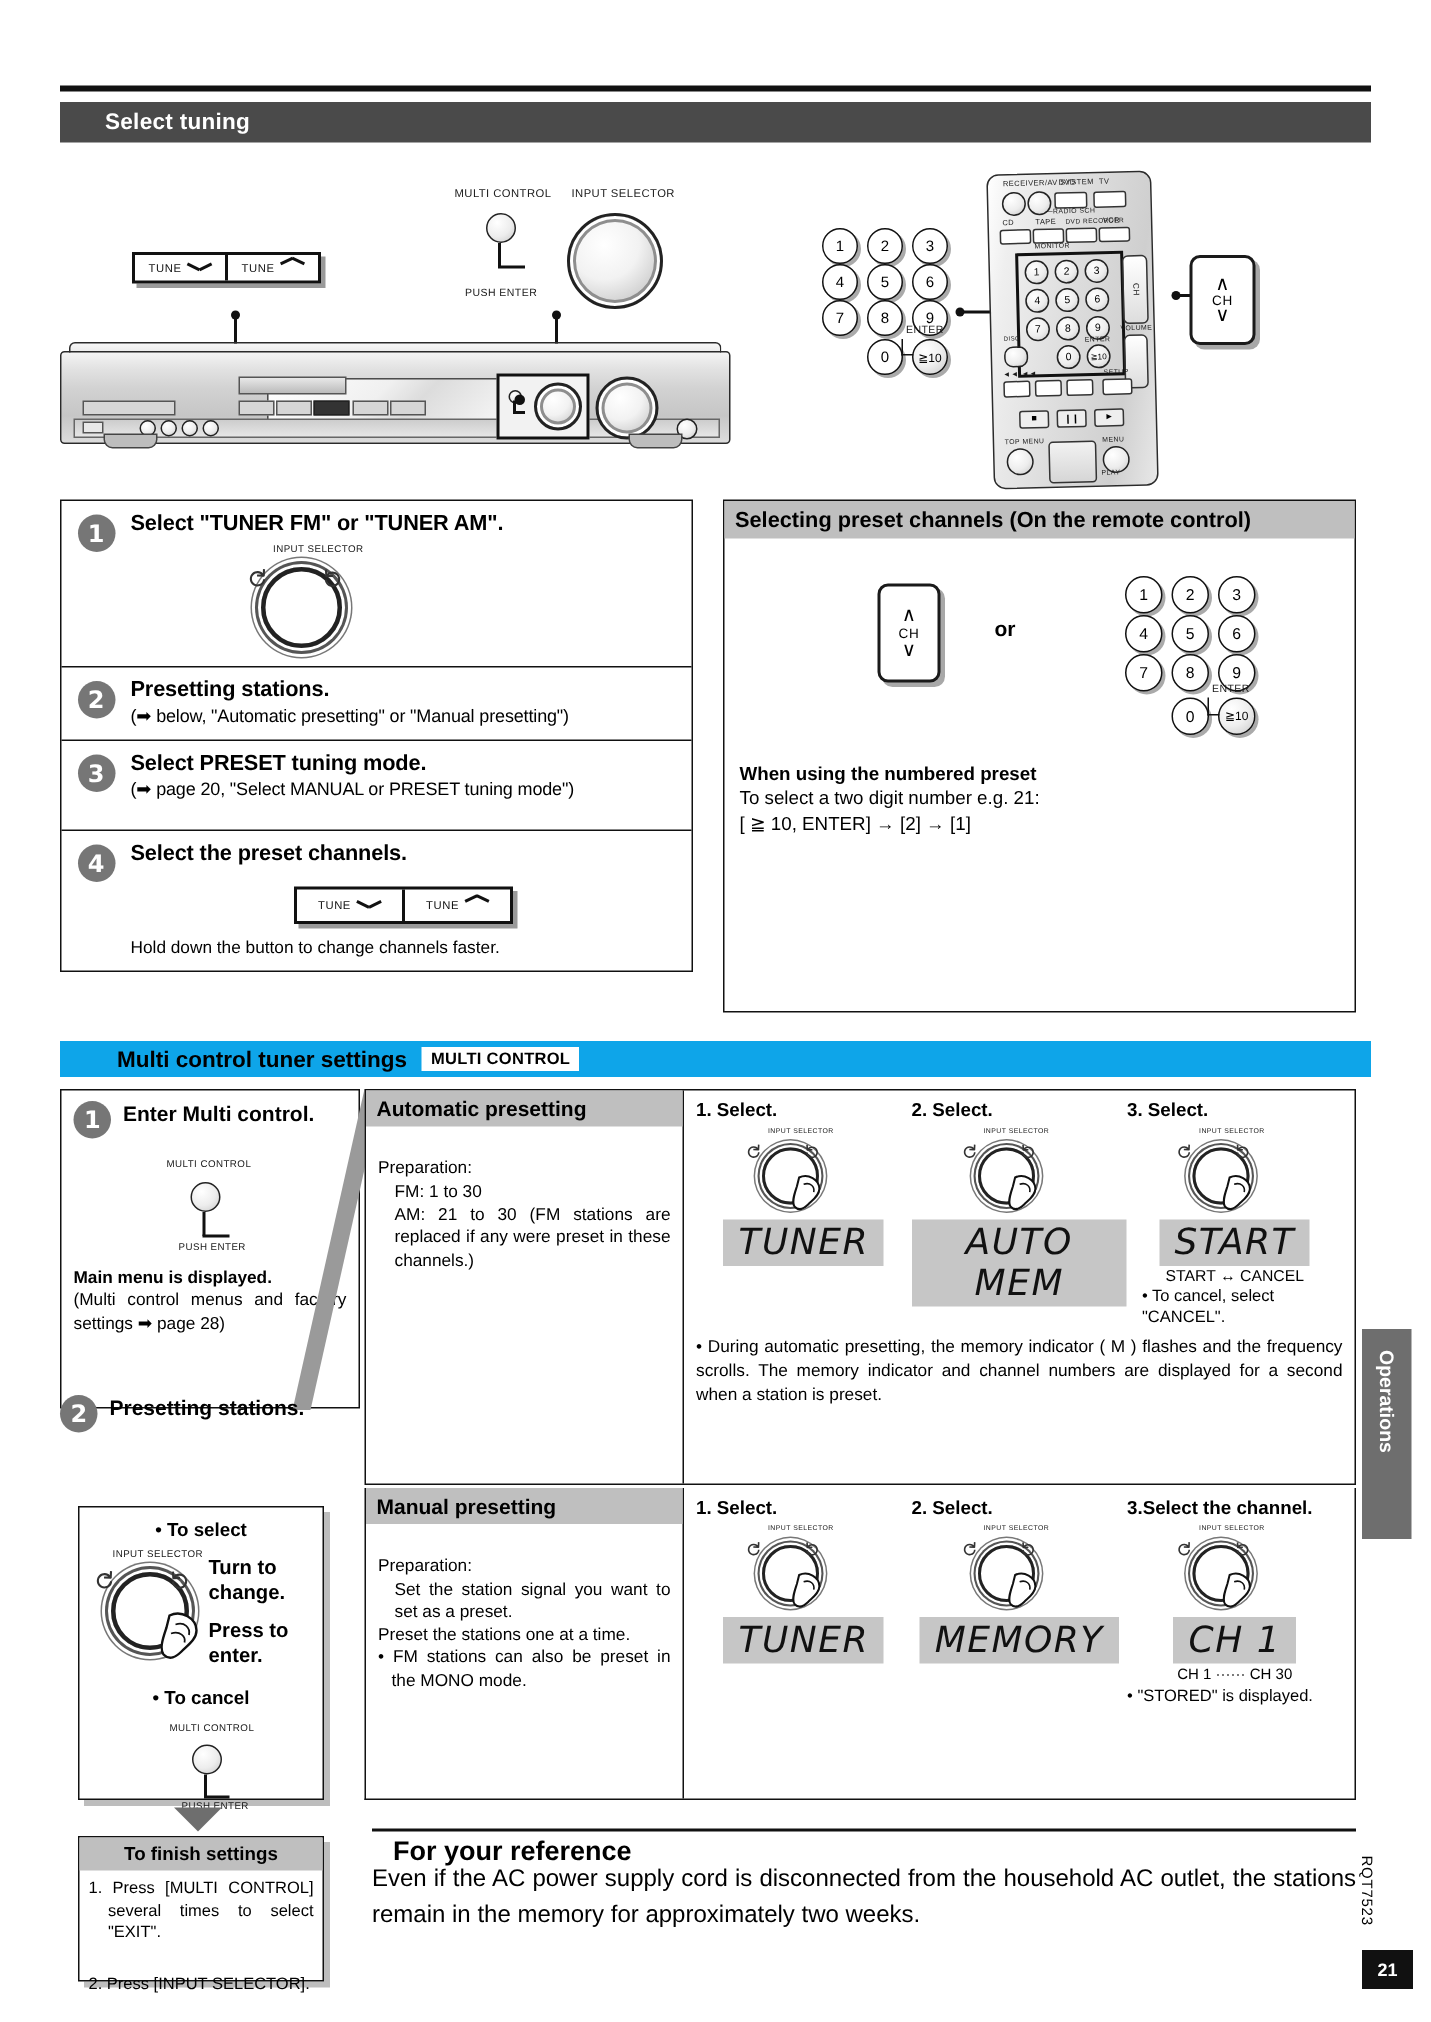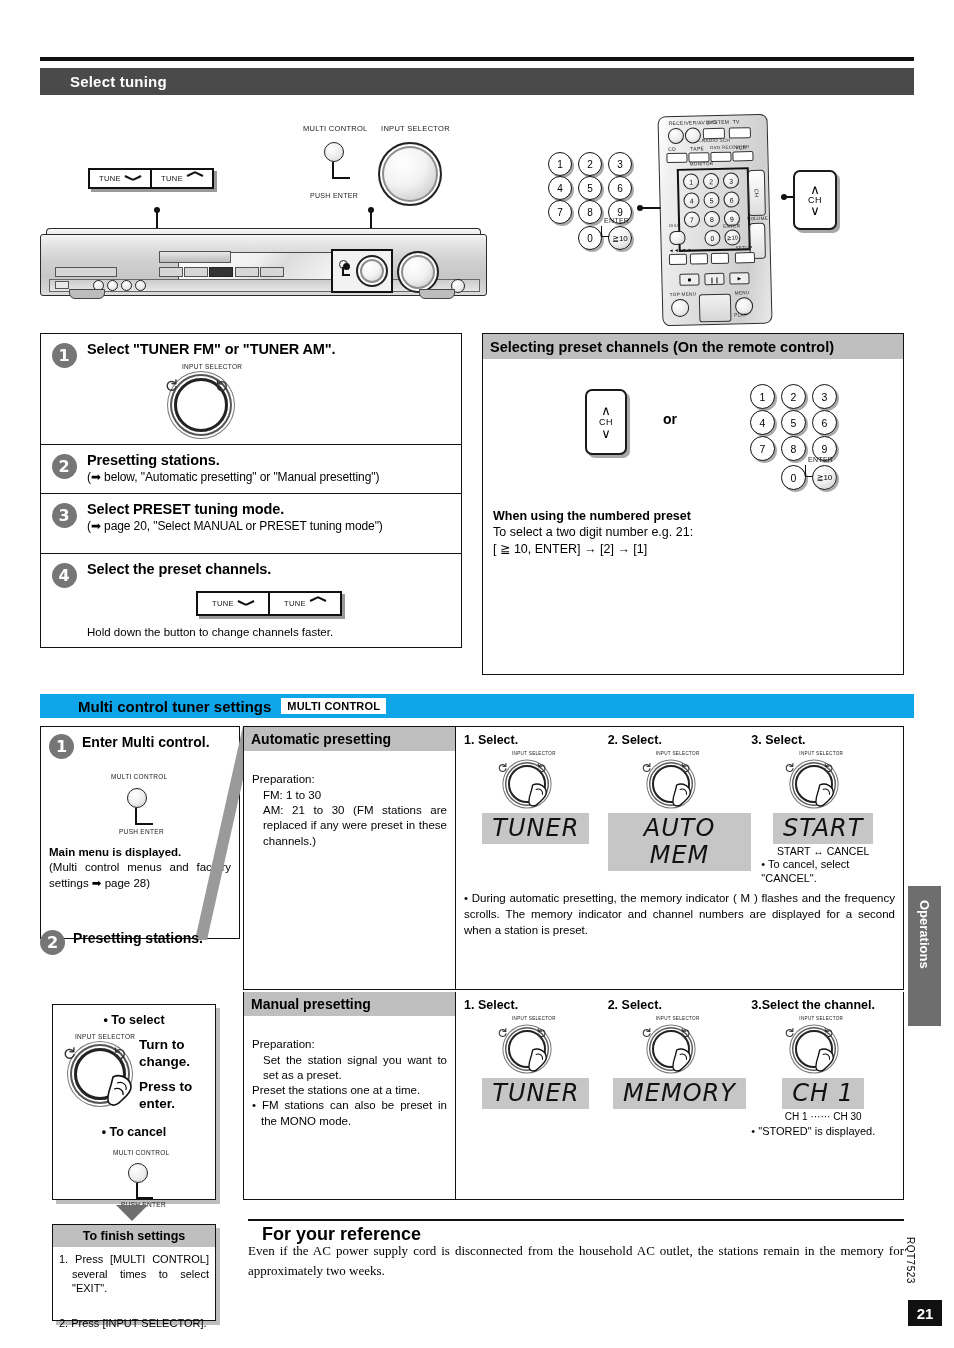--- a/index.html
+++ b/index.html
@@ -128,30 +128,30 @@
   #manual-right{flex:1;padding:6px 8px 0 8px;box-sizing:border-box;}
 
   
   #finish-box{left:52px;top:1224px;width:164px;height:97px;border:1.4px solid #111;box-sizing:border-box;background:#fff;box-shadow:4px 4px 0 #bdbdbd;}
   #finish-head{height:22px;background:#bfbfbf;display:flex;align-items:center;justify-content:center;font-size:12.5px;font-weight:bold;}
   #finish-body{padding:5px 6px;font-size:11px;line-height:1.32;text-align:justify;}
   #down-arrow{left:116px;top:1205px;width:0;height:0;border-left:16px solid transparent;border-right:16px solid transparent;border-top:16px solid #6e6e6e;}
 
   #ref-rule{left:248px;top:1219px;width:656px;height:1.6px;background:#111;}
   #ref-head{left:248px;top:1224px;font-size:18px;font-weight:bold;margin-left:14px;}
-  #ref-body{left:248px;top:1241px;width:656px;font-size:13px;line-height:1.52;text-align:justify;font-family:Liberation Serif, serif;}
+  #ref-body{left:248px;top:1241px;width:656px;font-size:16px;line-height:1.52;text-align:justify;}
 
   
   #op-tab{left:908px;top:886px;width:33px;height:140px;background:#6e6e6e;}
   #op-tab span{display:block;color:#fff;font-size:13px;font-weight:bold;
     transform:rotate(90deg);transform-origin:left top;position:absolute;left:24px;top:14px;white-space:nowrap;}
   #rqt{left:916px;top:1237px;font-size:10px;letter-spacing:.5px;
     transform:rotate(90deg);transform-origin:left top;white-space:nowrap;}
   #pagenum{left:908px;top:1300px;width:34px;height:26px;background:#111;color:#fff;
-    font-size:15px;font-weight:bold;display:flex;align-items:center;justify-content:center;}
+    font-size:12px;font-weight:bold;display:flex;align-items:center;justify-content:center;}
 </style>
 </head>
 <body>
 
 <div class="abs" id="top-rule"></div>
 <div class="abs" id="section-header">
   <span>Select tuning</span>
 </div>
 
 <div class="abs" style="left:88px;top:168px;">

